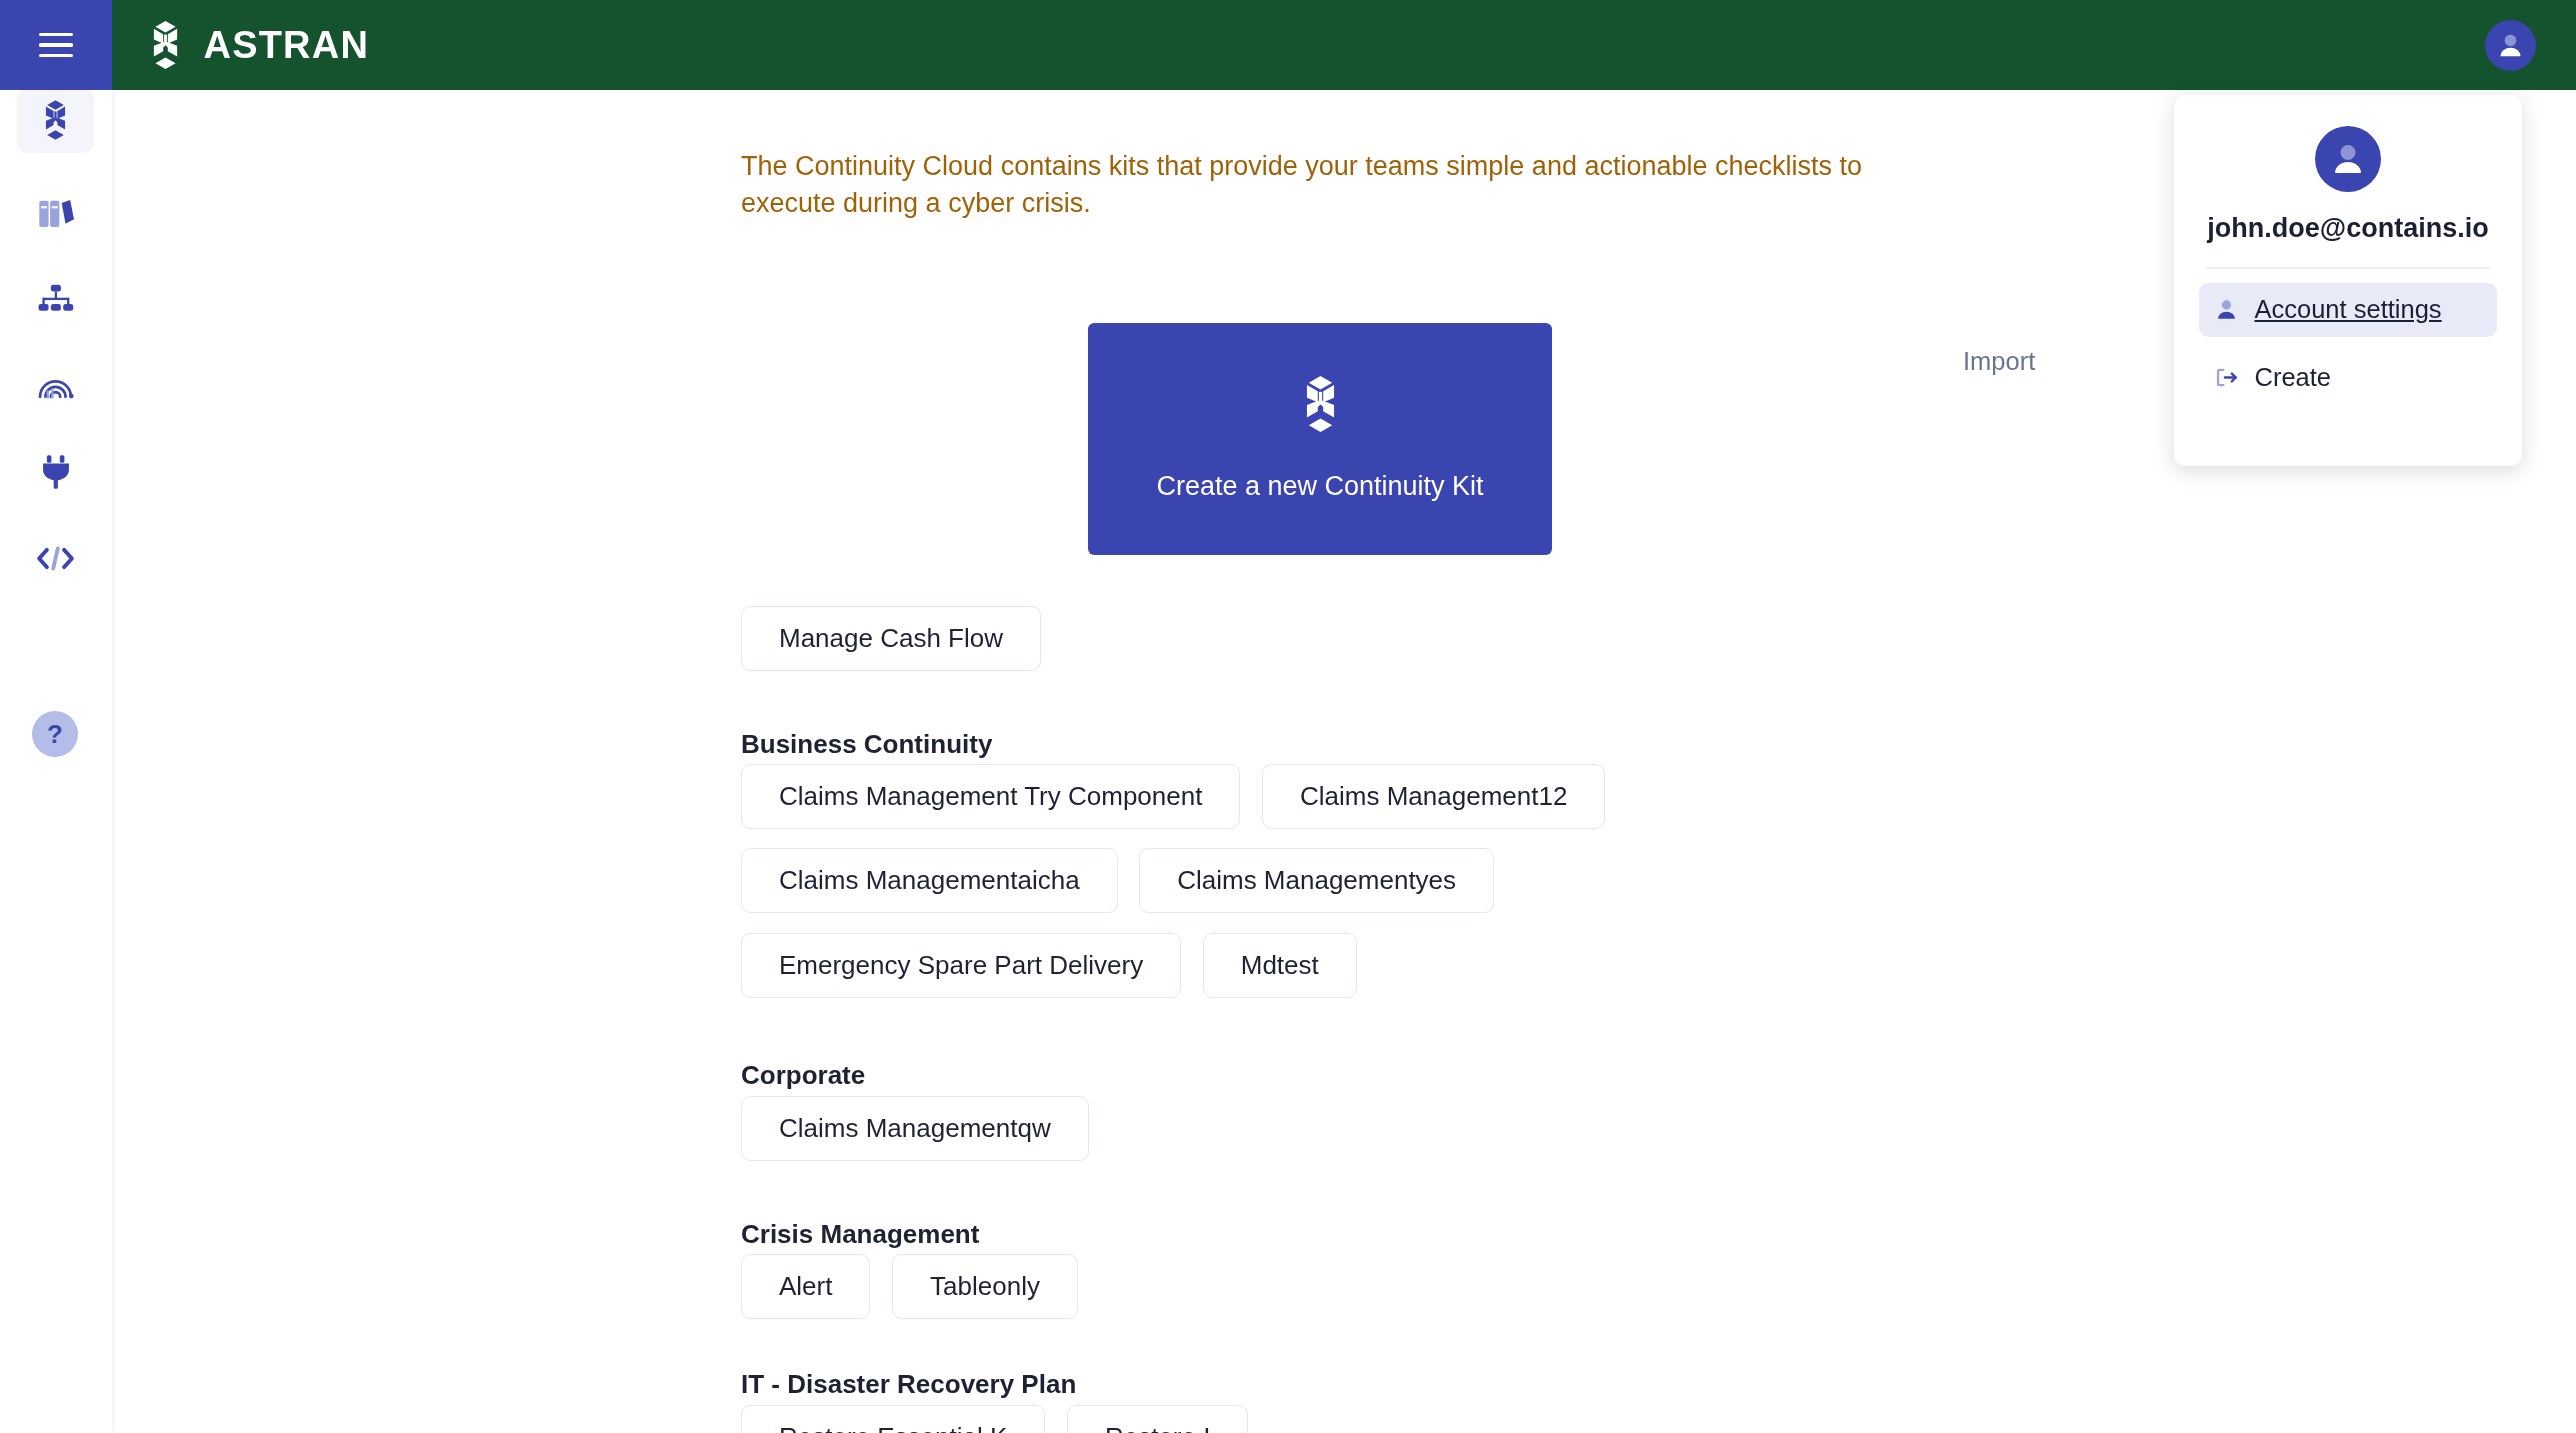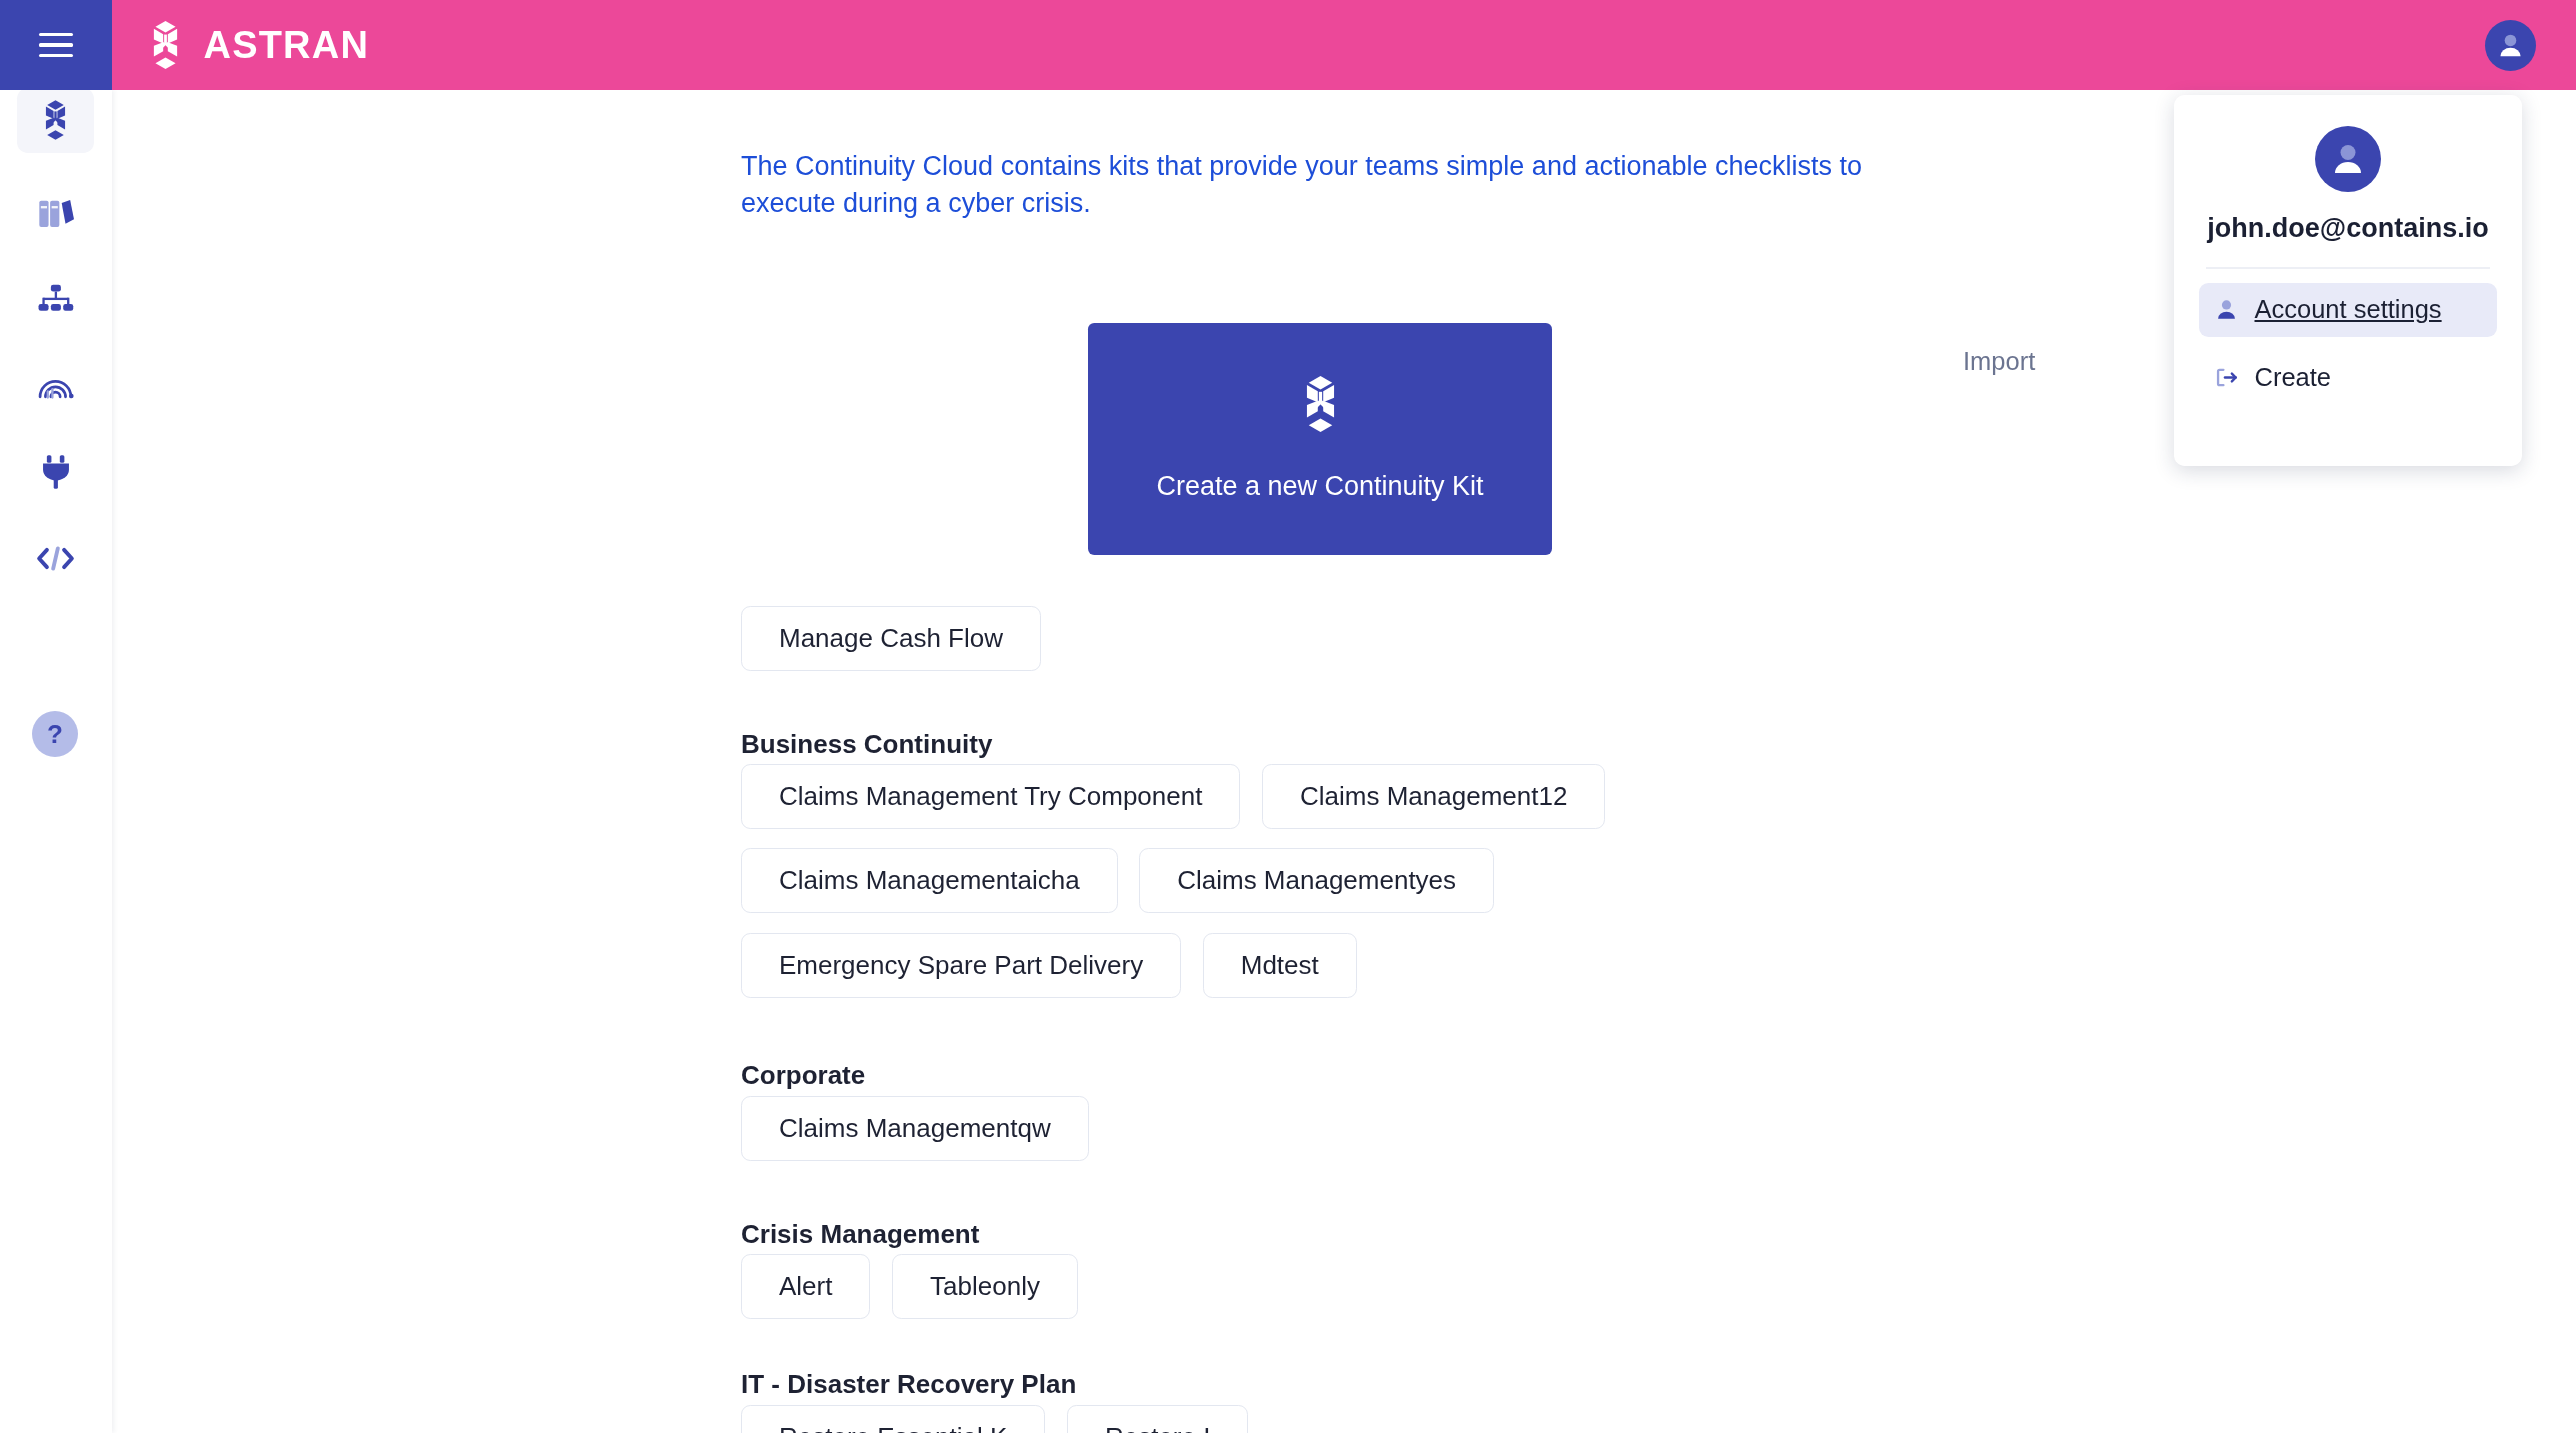--- a/index.html
+++ b/index.html
@@ -10,21 +10,21 @@
     overflow: hidden;
     background: #ffffff;
     font-family: "Liberation Sans", sans-serif;
   }
 
   
   #topbar {
     position: absolute;
     top: 0; left: 0;
     width: 2576px; height: 90px;
-    background: #ec4899;
+    background: #14532d;
     z-index: 40;
   }
   #hamburger-zone {
     position: absolute;
     top: 0; left: 0;
     width: 112px; height: 90px;
     background: #3B45AF;
     display: flex;
     align-items: center;
     justify-content: center;
@@ -119,21 +119,21 @@
     background: #ffffff;
     overflow: hidden;
   }
 
   #intro-text {
     position: absolute;
     top: 58px; left: 629px;
     width: 1206px;
     font-size: 27px;
     line-height: 37px;
-    color: #1d4ed8;
+    color: #a16207;
   }
 
   #import-link {
     position: absolute;
     top: 257px; left: 1851px;
     font-size: 25.5px;
     color: #6B7490;
     cursor: pointer;
   }
 

